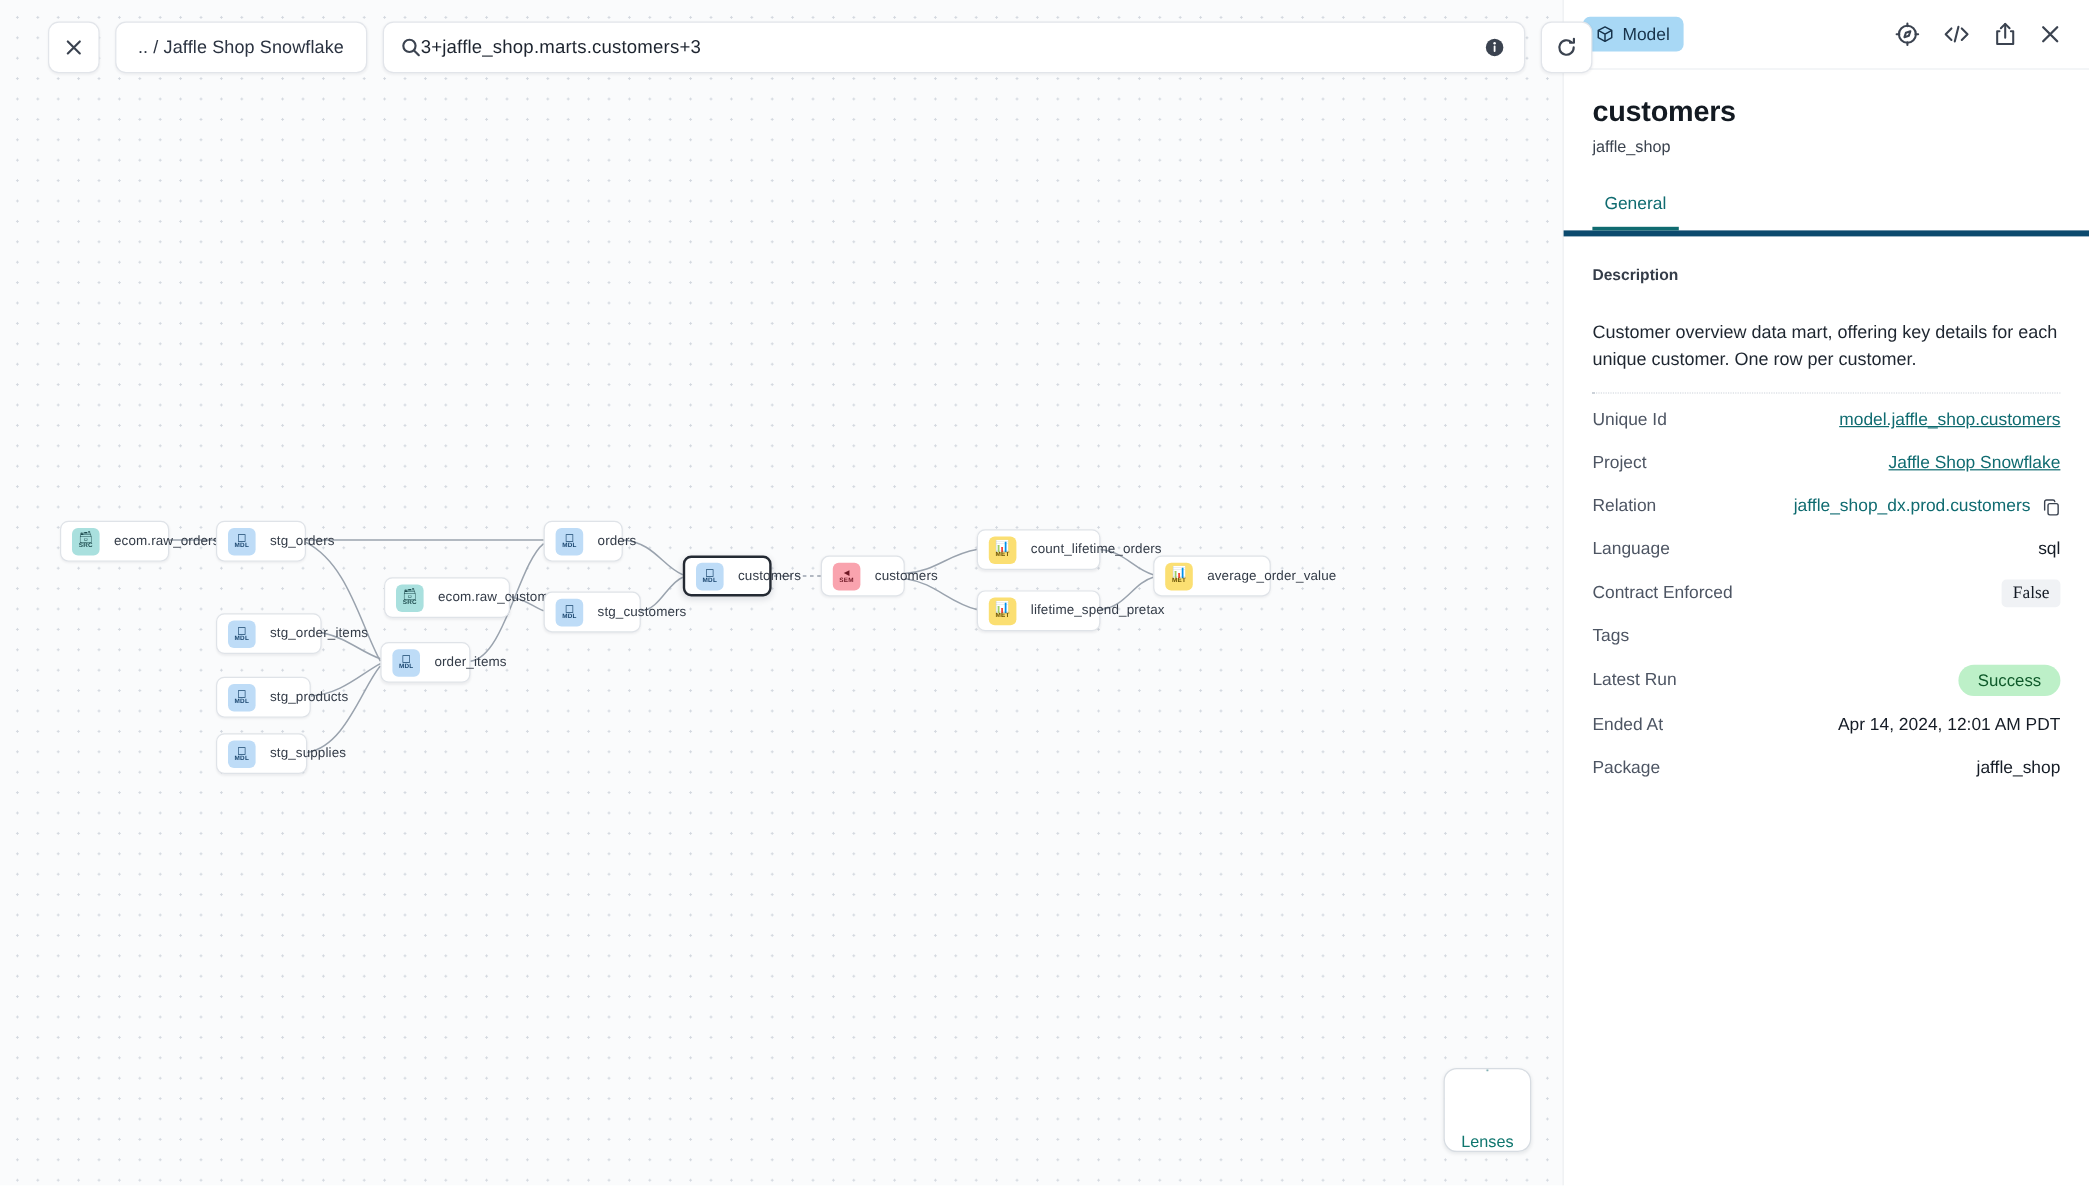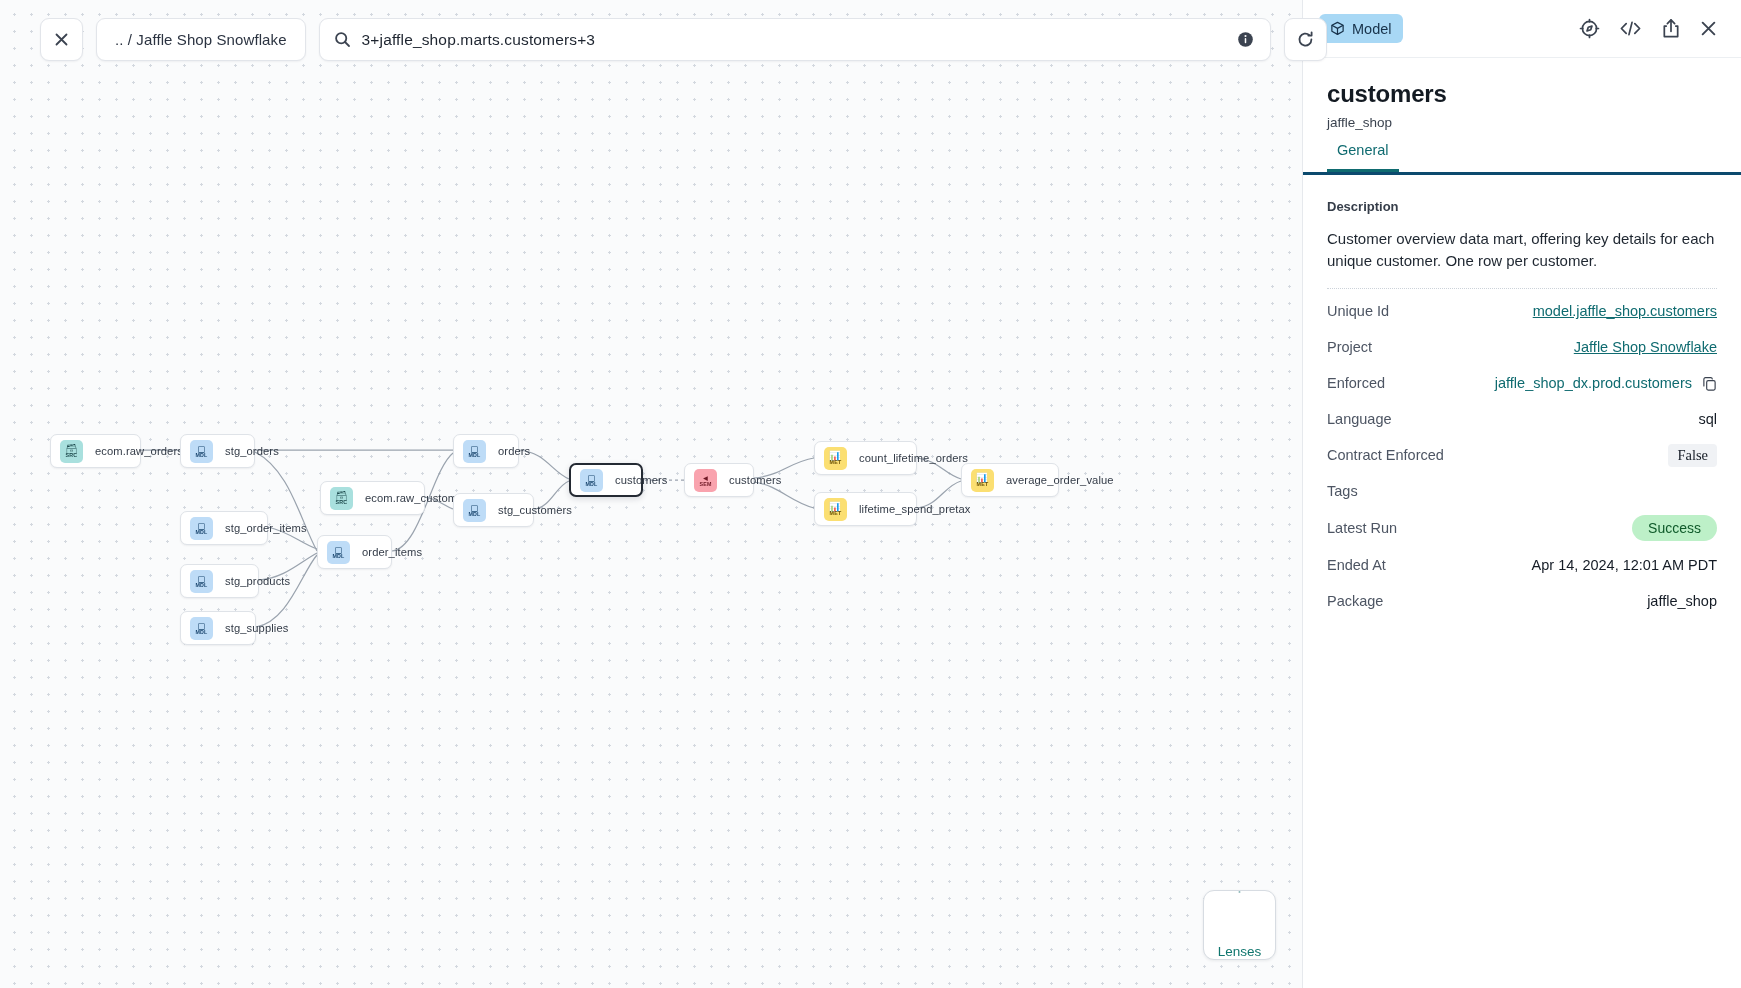--- a/index.html
+++ b/index.html
@@ -37,21 +37,20 @@
   #close-btn { width: 43px; }
   #breadcrumb-btn {
     padding: 0 18px; font-size: 15px; color: #2b3341; white-space: nowrap;
     letter-spacing: .1px;
   }
   #search-box {
     width: 952px; height: 43px; background:#fff;
     border: 1px solid #e2e5ea; border-radius: 9px;
     display: flex; align-items: center; padding: 0 16px 0 14px;
     box-shadow: 0 1px 2px rgba(16,24,40,.05);
-    gap: 11px;
   }
   #search-value {
     flex: 1; font-size: 15.5px; color: #1d242f; letter-spacing: .15px;
   }
   #refresh-btn { width: 43px; }
 
   .icon-stroke { stroke: #3b4350; stroke-width: 1.8; fill: none;
     stroke-linecap: round; stroke-linejoin: round; }
 
   
@@ -118,30 +117,30 @@
     display: flex; align-items: center; gap: 7px;
     padding: 0 11px; font-size: 14.5px; cursor: pointer;
   }
   #panel-top-actions { margin-left: auto; display: flex; align-items: center; gap: 19px; }
   .p-icon { cursor: pointer; display: flex; align-items: center; }
 
   #panel-head { padding: 22px 24px 0 24px; }
   #model-title { font-size: 24px; font-weight: 700; color: #131a22; letter-spacing: -.2px; }
   #model-sub { font-size: 13.5px; color: #3b434f; margin-top: 7px; }
 
-  #tabs { display: flex; padding: 0 24px; margin-top: 12px;
-          border-bottom: 3px solid #0c4a6e; }
+  #tabs { display: flex; padding: 0 24px; margin-top: 32px;
+          border-bottom: 5px solid #0c4a6e; }
   .tab {
     font-size: 14.5px; color: #0f6b70; padding: 0 10px 11px 10px;
     border-bottom: 3px solid #0f6b70; cursor: pointer; font-weight: 500;
   }
 
   #panel-body { padding: 24px 24px 0 24px; overflow-y: auto; flex: 1; }
   #desc-label { font-size: 13px; font-weight: 700; color: #353d49; }
-  #desc-text { font-size: 15px; color: #1e2630; line-height: 1.48; margin-top: 14px; }
+  #desc-text { font-size: 15px; color: #1e2630; line-height: 1.48; margin-top: 31px; }
   #desc-rule { border-top: 1px dotted #ccd2d9; margin: 16px 0 4px 0; }
 
   .row {
     display: flex; align-items: center; justify-content: space-between;
     min-height: 36px; padding: 6px 0; gap: 16px;
   }
   .row-label { font-size: 14.5px; color: #4d5563; white-space: nowrap; }
   .row-value { font-size: 14.5px; color: #151c26; text-align: center; }
   .row-value.link { color: #0f6b70; text-decoration: underline; cursor: pointer; }
   .row-value.plain-link { color: #0f6b70; cursor: pointer; }
@@ -391,21 +390,21 @@
               <div class="row-value link">model.jaffle_shop.customers</div>
             </div>
           </div>
           <div class="row">
             <div class="row-label">Project</div>
             <div class="val-wrap">
               <div class="row-value link">Jaffle Shop Snowflake</div>
             </div>
           </div>
           <div class="row">
-            <div class="row-label">Enforced</div>
+            <div class="row-label">Relation</div>
             <div class="val-wrap">
               <div class="row-value plain-link">jaffle_shop_dx.prod.customers</div>
               <span class="copy-ic">
                 <svg width="15" height="15" viewBox="0 0 16 16">
                   <rect x="5" y="5" width="9" height="10" rx="1.6" fill="none" stroke="#3b4350" stroke-width="1.25"></rect>
                   <path d="M11,3.2 A1.6,1.6 0 0 0 9.4,1.8 L3.6,1.8 A1.6,1.6 0 0 0 2,3.4 L2,10.6" fill="none" stroke="#3b4350" stroke-width="1.25" stroke-linecap="round"></path>
                 </svg>
               </span>
             </div>
           </div>

